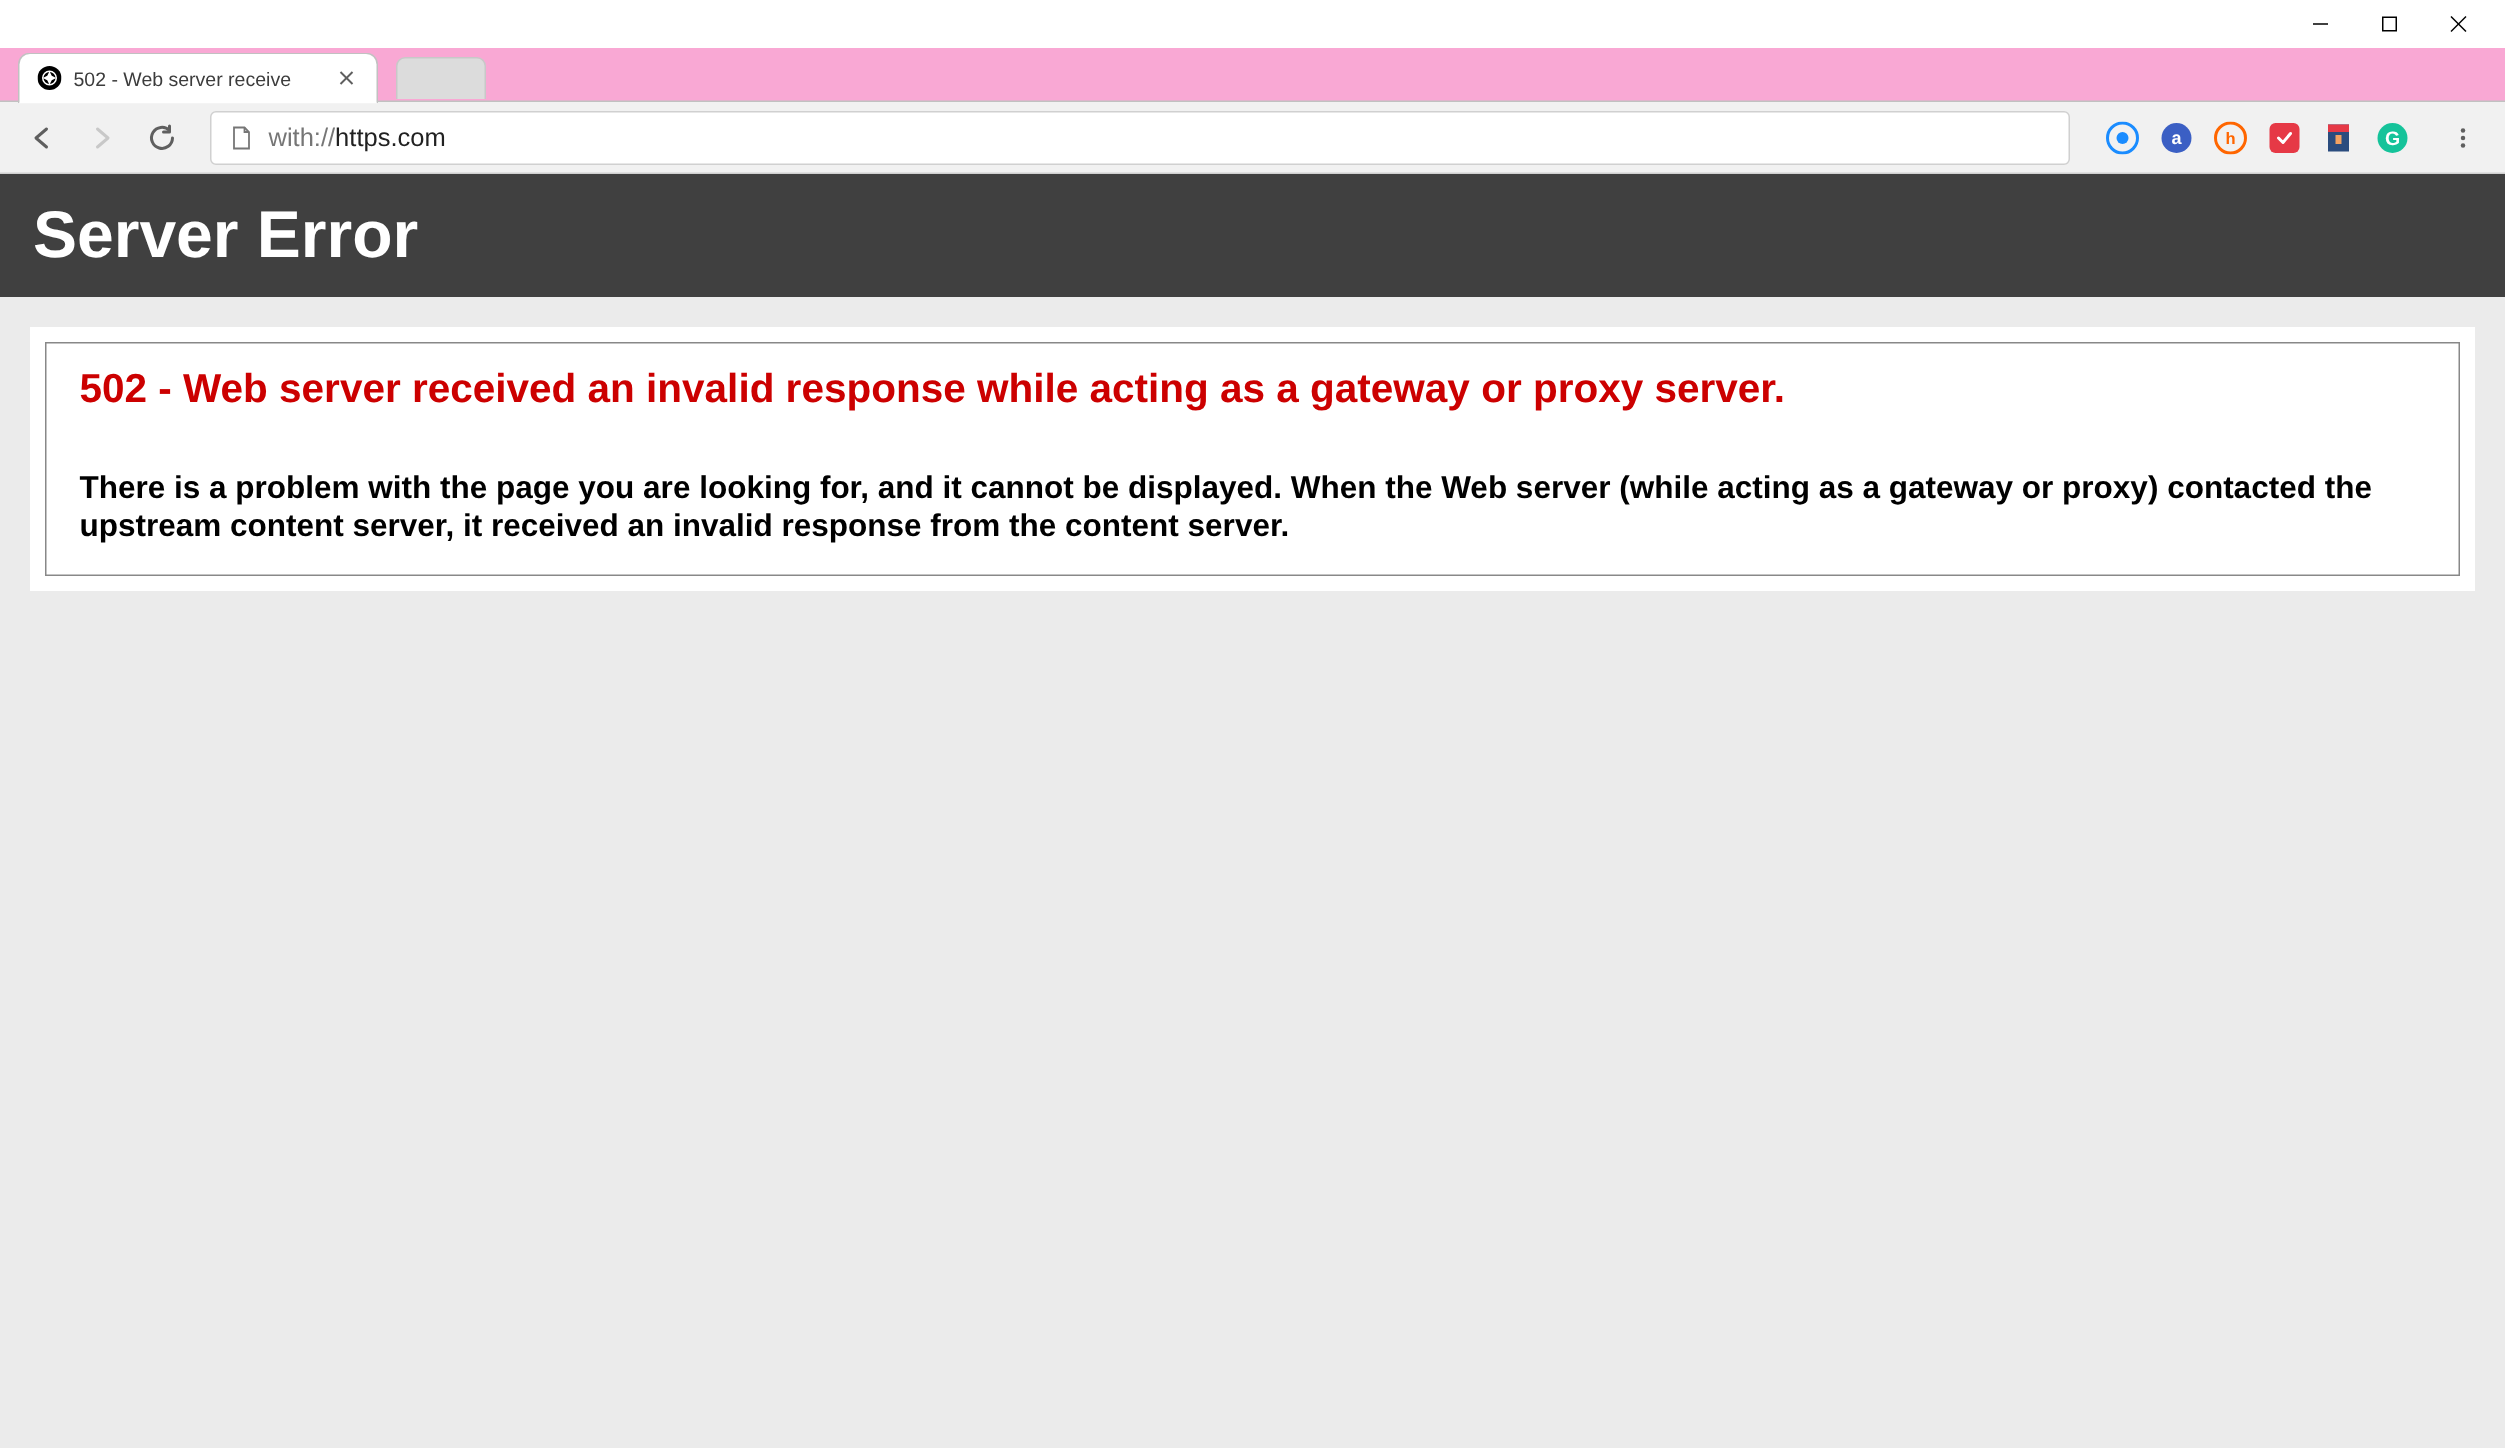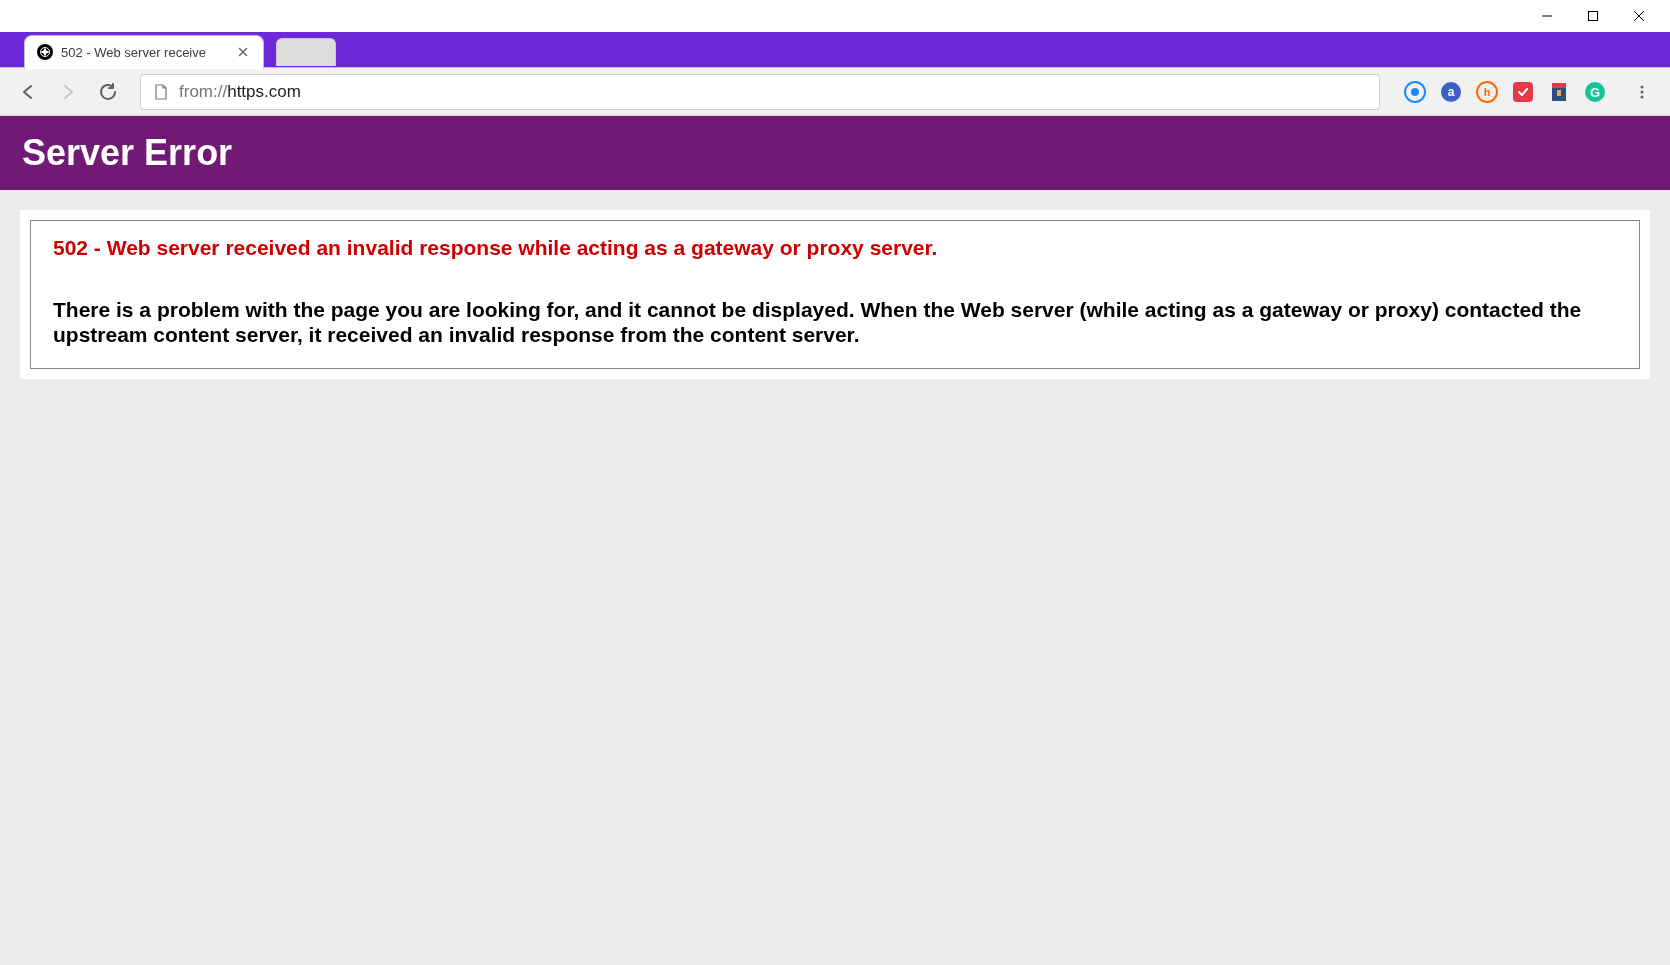--- a/index.html
+++ b/index.html
@@ -38,22 +38,22 @@
     .window-btn svg {
       stroke: #000;
       stroke-width: 1;
     }
     
     
     .tab-bar {
       display: flex;
       align-items: flex-end;
       height: 36px;
-      background: #6d28d9;
-      padding-left: 24px;
+      background: #f9a8d4;
+      padding-left: 12px;
       position: relative;
     }
     
     .tab-bar::after {
       content: '';
       position: absolute;
       bottom: 0;
       left: 0;
       right: 0;
       height: 1px;
@@ -200,42 +200,42 @@
       margin-left: 4px;
     }
     
     
     .page-content {
       background: #EBEBEB;
       height: calc(965px - 32px - 36px - 48px);
     }
     
     .server-error-header {
-      background: #701a75;
+      background: #404040;
       color: #fff;
       padding: 16px 22px;
-      font-size: 36px;
+      font-size: 44px;
       font-weight: bold;
       font-family: "Trebuchet MS", "Segoe UI", Arial, sans-serif;
     }
     
     .error-container {
       margin: 20px;
       background: #fff;
       padding: 10px;
     }
     
     .error-box {
       border: 1px solid #888;
       padding: 14px 22px 20px 22px;
     }
     
     .error-title {
       color: #cc0000;
-      font-size: 21px;
+      font-size: 27px;
       font-weight: bold;
       font-family: Verdana, Arial, sans-serif;
       line-height: 1.25;
       margin-bottom: 18px;
     }
     
     .error-description {
       color: #000;
       font-size: 21px;
       font-weight: bold;
@@ -305,21 +305,21 @@
   </div>
 
   <div class="address-bar">
     <span class="page-icon">
       <svg width="16" height="16" viewBox="0 0 16 16" fill="none">
           <path d="M3 1 L10 1 L13 4 L13 15 L3 15 Z" stroke="#767676" stroke-width="1.2" fill="none"></path>
           <path d="M10 1 L10 4 L13 4" stroke="#767676" stroke-width="1.2" fill="none"></path>
         </svg>
     </span>
     <span class="url-text">
-      <span class="protocol">from://</span><span>https.com</span>
+      <span class="protocol">with://</span><span>https.com</span>
     </span>
   </div>
 
   <div class="extensions">
     <span class="ext-icon">
       <svg width="22" height="22" viewBox="0 0 22 22">
           <circle cx="11" cy="11" r="10" fill="none" stroke="#1a8cff" stroke-width="2"></circle>
           <circle cx="11" cy="11" r="4" fill="#1a8cff"></circle>
         </svg>
     </span>

